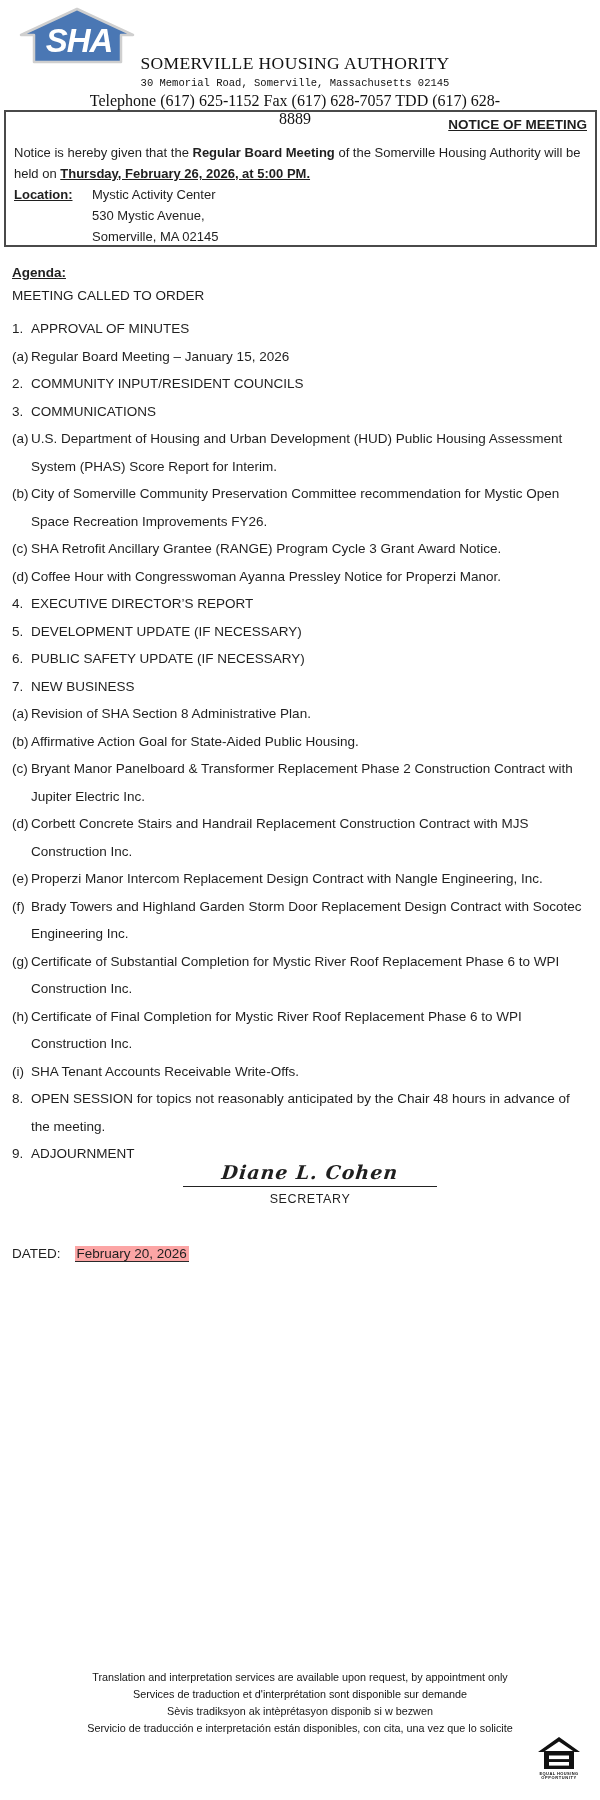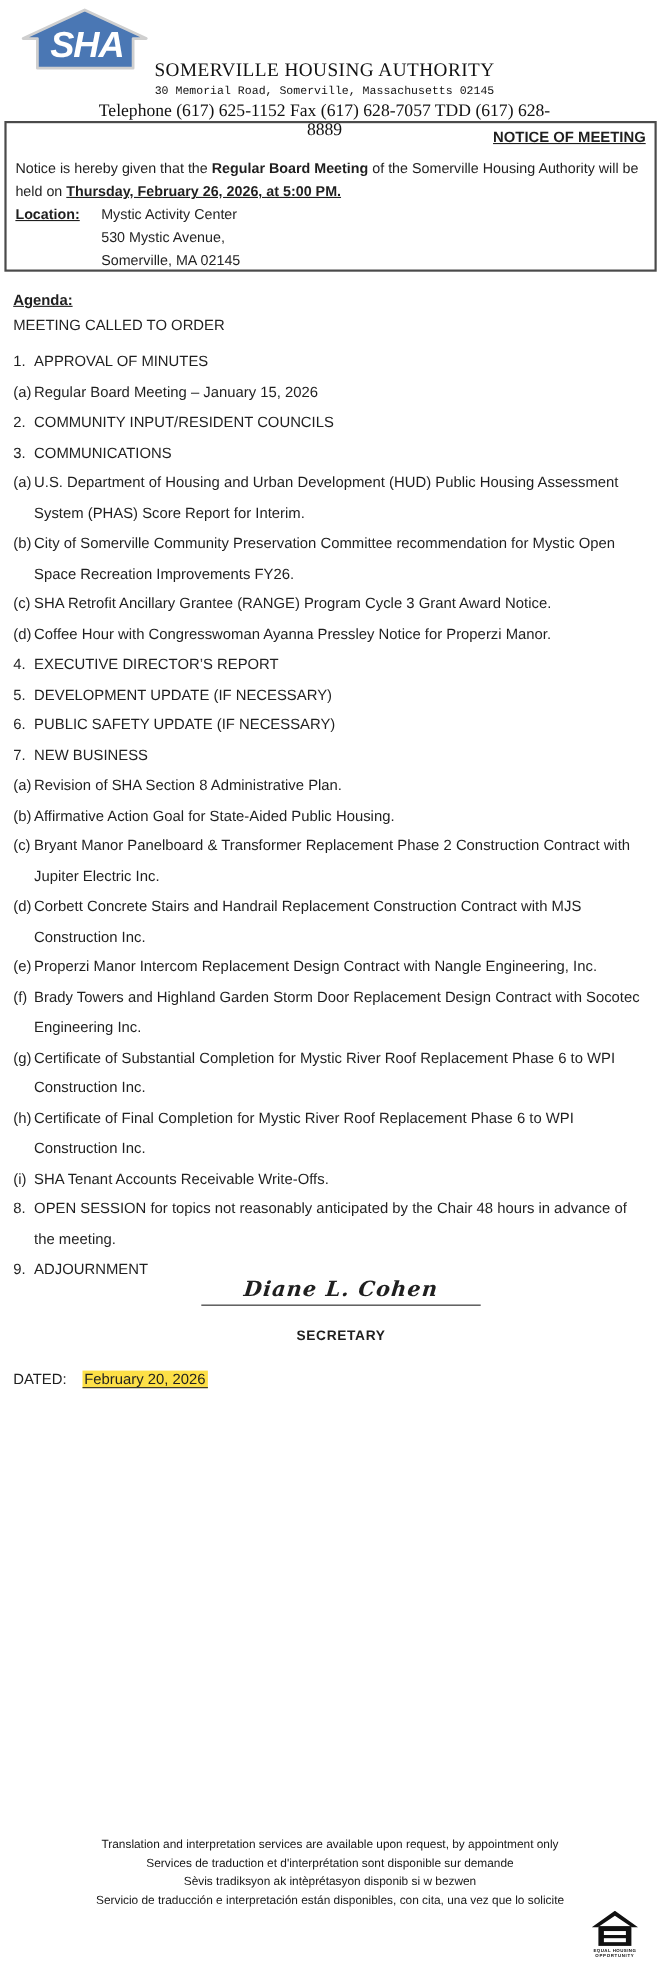--- a/index.html
+++ b/index.html
@@ -37,24 +37,24 @@
   .agenda-list{margin-top:11px;}
   .agenda-item{position:relative;padding-left:19px;line-height:27.5px;width:555px;}
   .agenda-item .marker{position:absolute;left:0;top:0;}
   
   .sig-block{position:absolute;left:183px;top:1158px;width:254px;text-align:center;}
   .sig-name{
     font-family:"DejaVu Serif",serif;font-style:italic;font-weight:bold;
     font-size:19px;letter-spacing:1px;line-height:28px;transform:skewX(-6deg);
   }
   .sig-line{border-top:1.5px solid #222;margin-top:0;}
-  .sig-title{font-size:12.5px;letter-spacing:.6px;margin-top:20px;font-weight:bold;}
+  .sig-title{font-size:12.5px;letter-spacing:.6px;margin-top:5px;}
   
   .dated{position:absolute;left:12px;top:1246px;font-size:13.5px;}
-  .dated-value{margin-left:14px;background:#fde047;border-bottom:1px solid #2a2a2a;padding:0 2px;}
+  .dated-value{margin-left:14px;background:#fca5a5;border-bottom:1px solid #2a2a2a;padding:0 2px;}
   
   .footer{position:absolute;left:0;top:1669px;width:600px;text-align:center;
     font-size:10.8px;line-height:17px;color:#161616;}
   .eho{position:absolute;left:538px;top:1737px;}
 </style>
 </head>
 <body>
 
 <div class="page">
 

